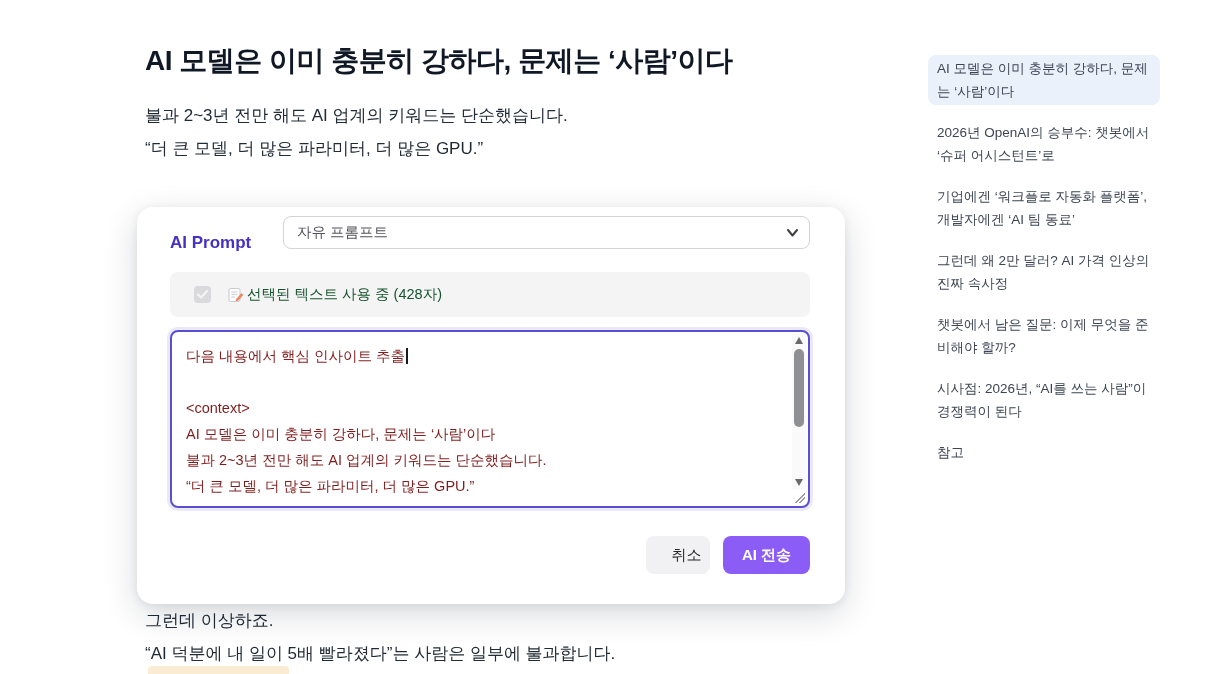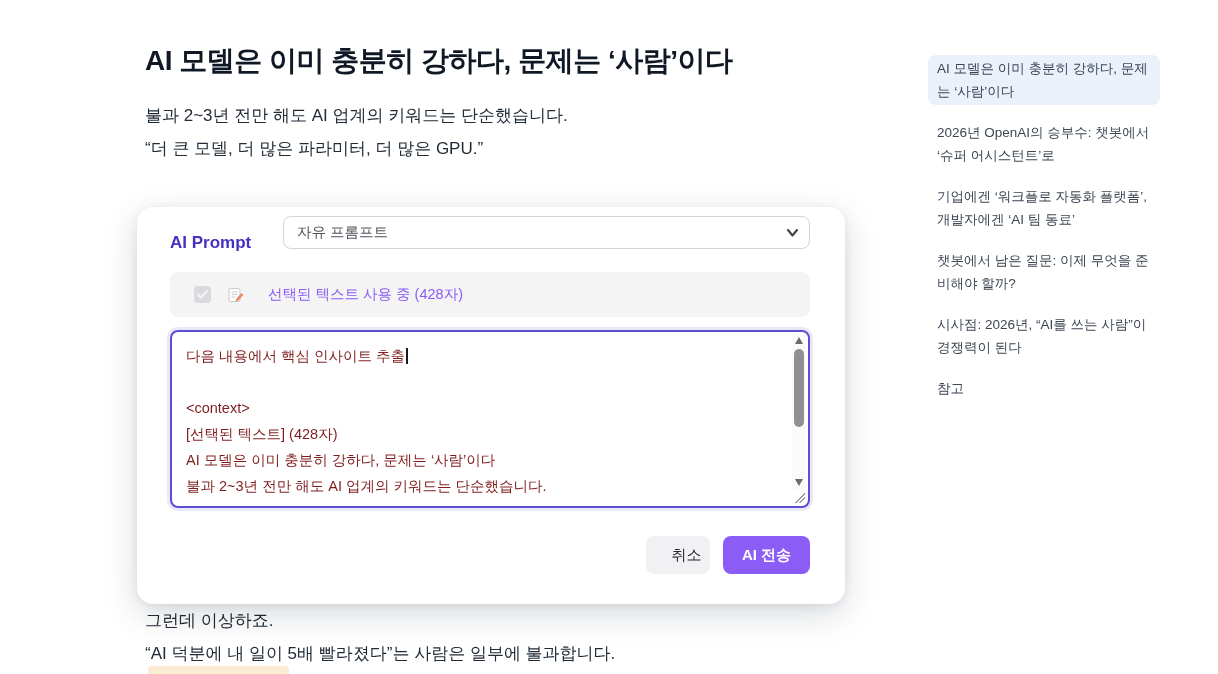--- a/index.html
+++ b/index.html
@@ -91,23 +91,23 @@
     width: 17px; height: 17px;
     background: #d9d9de;
     border-radius: 4px;
     display: flex;
     align-items: center;
     justify-content: center;
     margin-left: 10px;
   }
   .memo-icon { margin-left: 16px; width: 16px; height: 16px; }
   .selected-label {
-    margin-left: 25px;
+    margin-left: 4px;
     font-size: 14.5px;
-    color: #8b5cf6;
+    color: #14532d;
   }
 
   .prompt-textarea {
     position: absolute;
     left: 33px; top: 123px;
     width: 640px; height: 178px;
     background: #ffffff;
     border: 2px solid #5a4fd0;
     border-radius: 8px;
     box-shadow: 0 0 0 3px rgba(90, 79, 208, 0.13);
@@ -250,21 +250,20 @@
         <path d="M14.5 6.5 L10 11.5 L9 14 L11.5 13 L15.8 8z" fill="#f08a5d" stroke="#e2724a" stroke-width="0.6"></path>
       </svg>
       <span class="selected-label">선택된 텍스트 사용 중 (428자)</span>
     </div>
 
     <div class="prompt-textarea">
       <div class="ta-content">
         <div class="ta-line"><span>다음 내용에서 핵심 인사이트 추출</span><span class="caret"></span></div>
         <div class="ta-line"><span></span></div>
         <div class="ta-line"><span>&lt;context&gt;</span></div>
-        <div class="ta-line"><span>[선택된 텍스트] (428자)</span></div>
         <div class="ta-line"><span>AI 모델은 이미 충분히 강하다, 문제는 ‘사람’이다</span></div>
         <div class="ta-line"><span>불과 2~3년 전만 해도 AI 업계의 키워드는 단순했습니다.</span></div>
         <div class="ta-line"><span>“더 큰 모델, 더 많은 파라미터, 더 많은 GPU.”</span></div>
       </div>
       <div class="ta-scrollbar">
         <div class="sb-arrow-up"></div>
         <div class="sb-thumb"></div>
         <div class="sb-arrow-down"></div>
       </div>
       <div class="resize-grip"></div>
@@ -274,18 +273,19 @@
       <button class="btn btn-cancel">취소</button>
       <button class="btn btn-send">AI 전송</button>
     </div>
 
   </div>
 
   <nav class="toc">
     <div class="toc-item active">AI 모델은 이미 충분히 강하다, 문제는 ‘사람’이다</div>
     <div class="toc-item">2026년 OpenAI의 승부수: 챗봇에서 ‘슈퍼 어시스턴트’로</div>
     <div class="toc-item">기업에겐 ‘워크플로 자동화 플랫폼’, 개발자에겐 ‘AI 팀 동료’</div>
+    <div class="toc-item">그런데 왜 2만 달러? AI 가격 인상의 진짜 속사정</div>
     <div class="toc-item">챗봇에서 남은 질문: 이제 무엇을 준비해야 할까?</div>
     <div class="toc-item">시사점: 2026년, “AI를 쓰는 사람”이 경쟁력이 된다</div>
     <div class="toc-item">참고</div>
   </nav>
 
 </div>
 
 </body></html>

